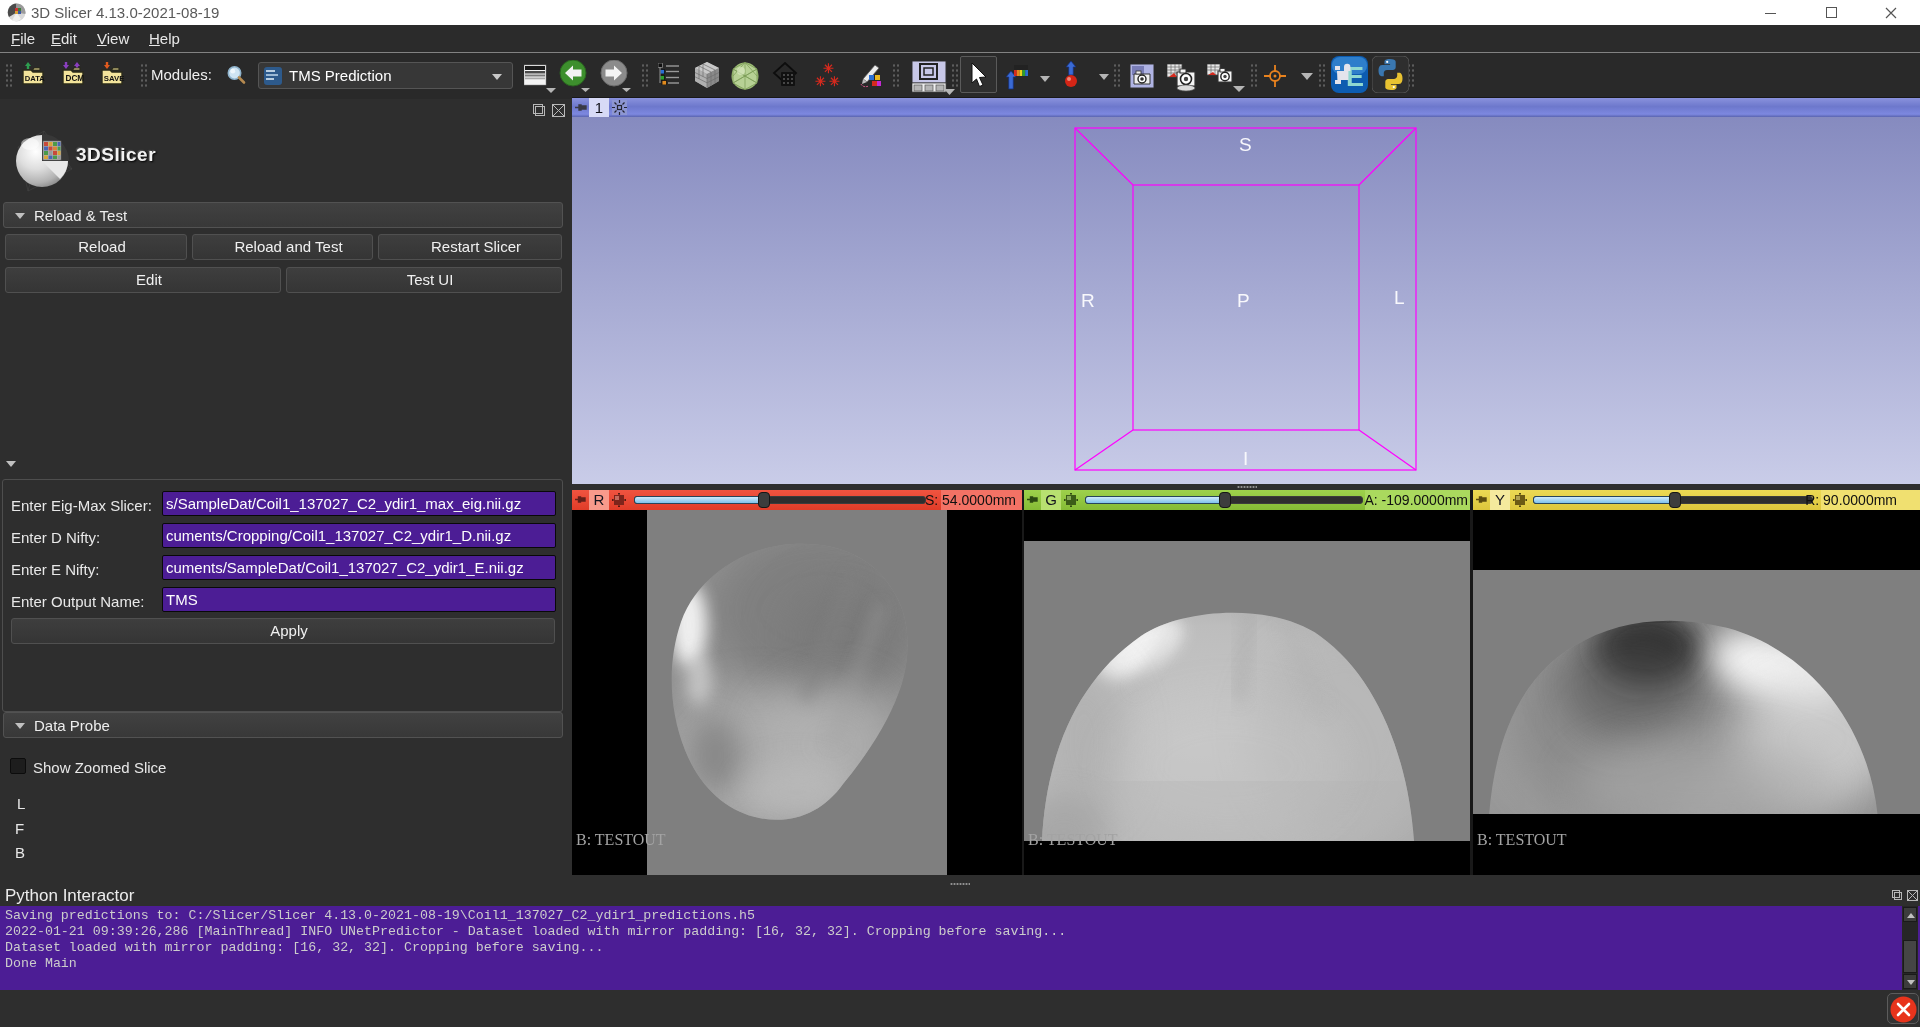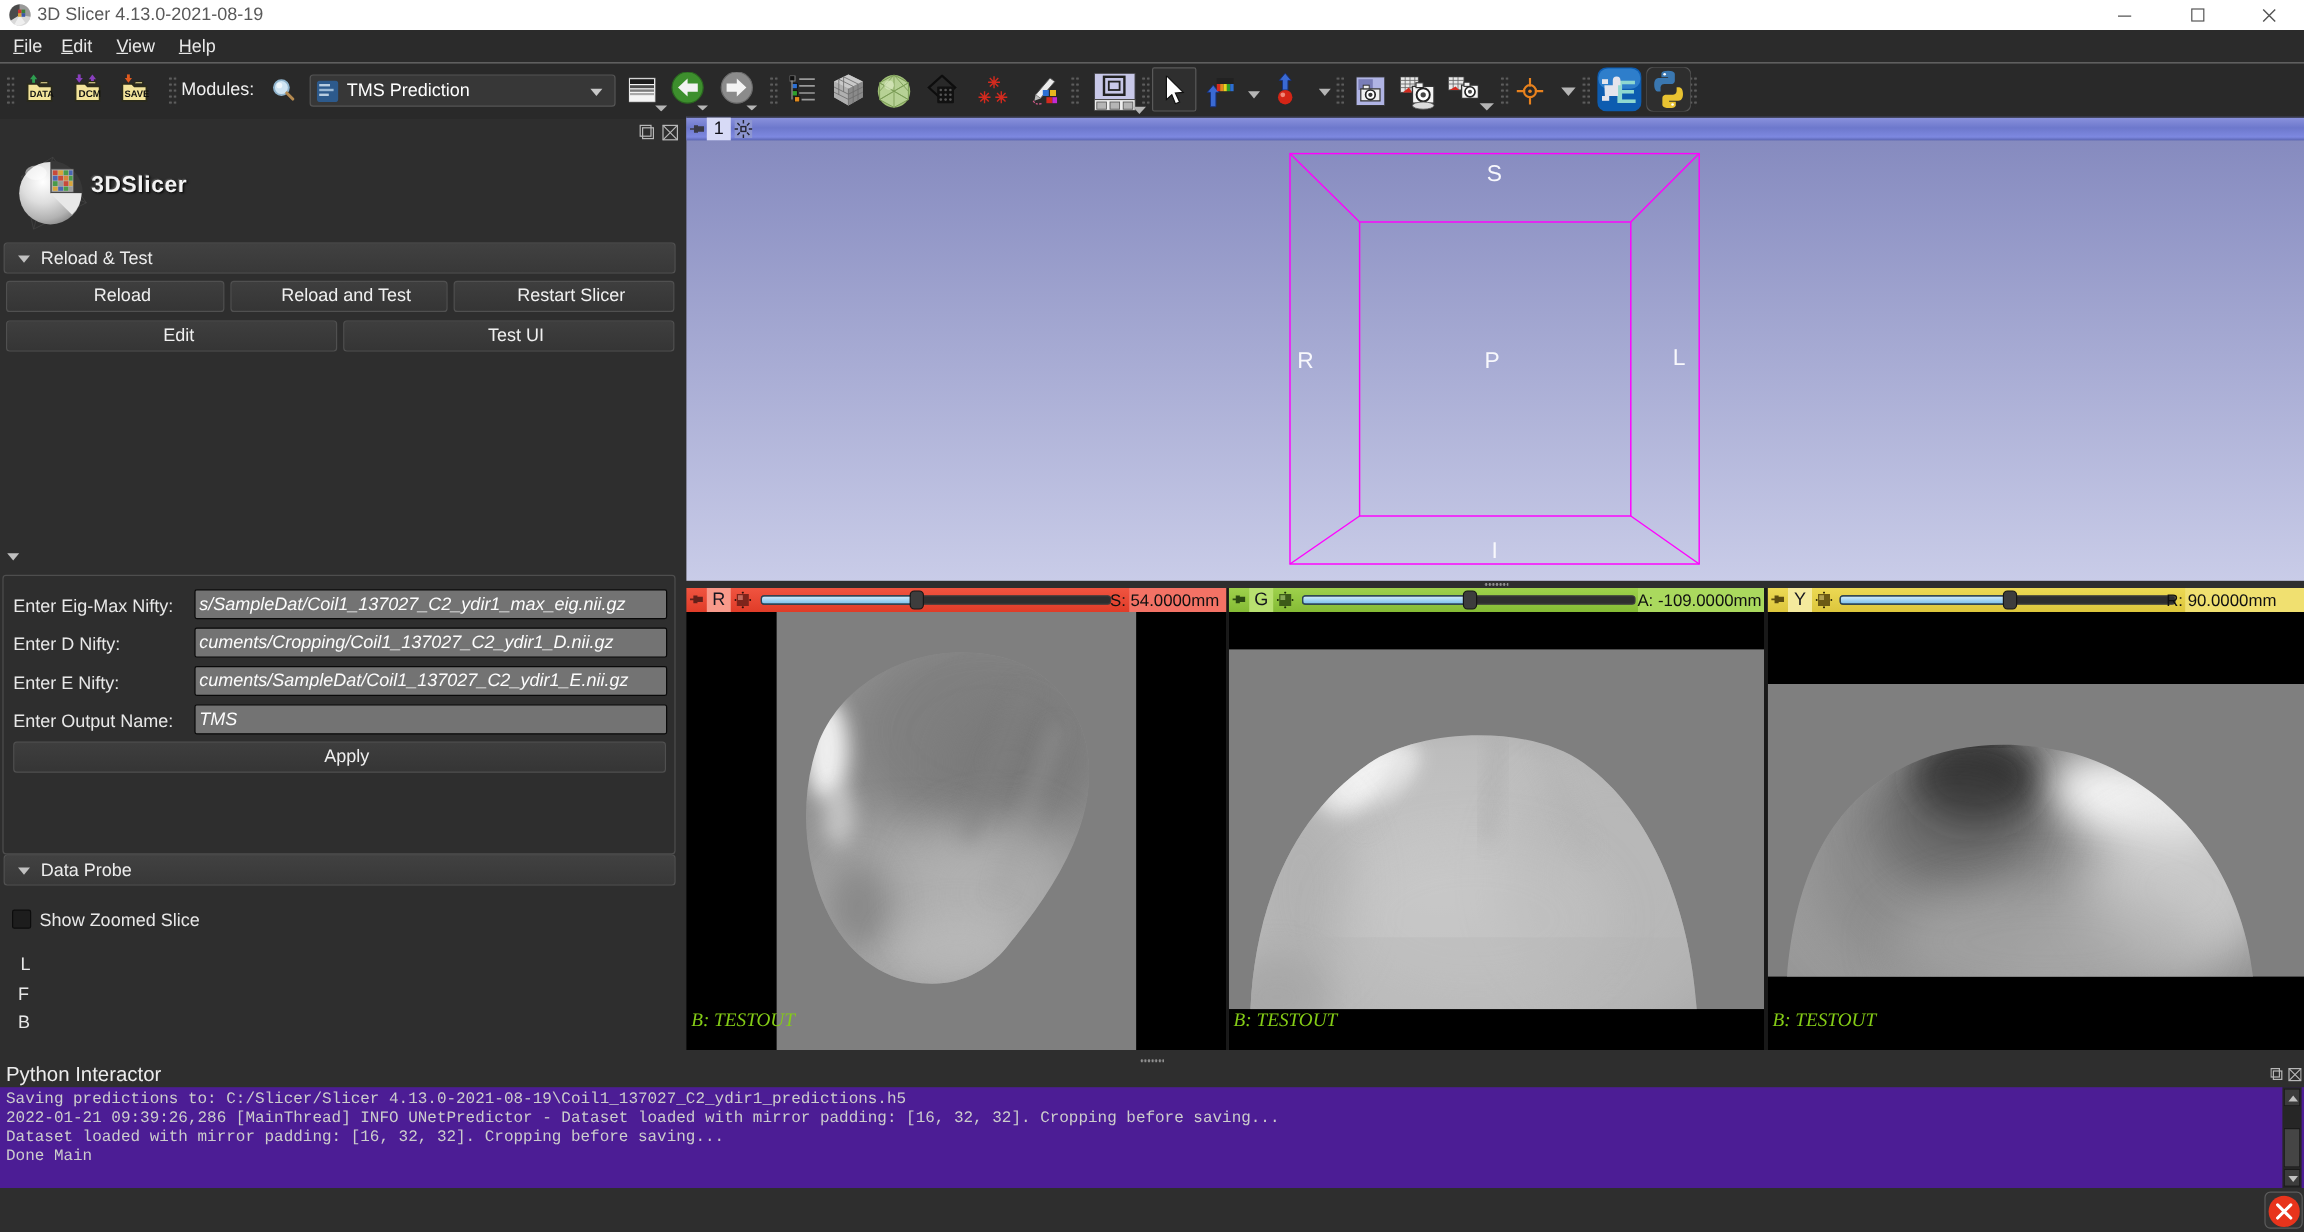--- a/index.html
+++ b/index.html
@@ -37,23 +37,23 @@
     background:linear-gradient(#414141,#383838); border:1px solid #525252;
     border-radius:3px; color:#ededed; font-size:15px; }
   .sect-head .tri { position:absolute; left:11px; top:10px; width:0; height:0;
     border-left:5px solid transparent; border-right:5px solid transparent;
     border-top:6px solid #c0c0c0; }
   .sect-head .txt { position:absolute; left:30px; top:4px; }
   .pbtn { position:absolute; height:26px; background:linear-gradient(#3e3e3e,#353535);
     border:1px solid #505050; border-radius:3px; color:#f0f0f0; font-size:15px;
     text-align:center; line-height:24px;padding-left:12px; }
   .flabel { position:absolute; left:11px; color:#e8e8e8; font-size:15px; }
-  .finput { position:absolute; left:162px; width:394px; height:25px; background:#737373;
+  .finput { position:absolute; left:162px; width:394px; height:25px; background:#4c1d95;
     border:1px solid #090909; border-radius:2px; color:#fcfcfc; font-size:15px;
-    line-height:23px; white-space:nowrap; overflow:hidden; padding:0 3px;font-style:italic; }
+    line-height:23px; white-space:nowrap; overflow:hidden; padding:0 3px; }
   #groupbox { left:2px; top:380px; width:561px; height:233px;
     border:1px solid #4e4e4e; border-radius:3px; }
 
   
   #view3d { left:572px; top:97px; width:1348px; height:387px;
     background:linear-gradient(#8287bd,#c9cce8); }
   #view3d-head { left:0; top:0; width:1348px; height:20px;
     background:linear-gradient(#8a92dd 0%,#6d78cc 45%,#7d88e0 85%,#5a64b0 100%); border-top:1px solid #191919; }
   .dots6 { position:absolute; width:20px; height:4px;
     background-image:radial-gradient(circle,#909090 1px, transparent 1.2px);
@@ -63,22 +63,22 @@
   .sb-label { position:absolute; left:17px; top:0; width:20px; height:20px;
     text-align:center; font-size:15px; color:#14141e; line-height:20px; }
   .sb-groove { position:absolute; top:6px; height:8px; border:1px solid #3c3c3c; border-radius:3px; }
   .sb-fill { position:absolute; top:6px; height:8px; border:1px solid #28455a; border-radius:3px;
     background:linear-gradient(#cfeafb,#7fc2ec); }
   .sb-handle { position:absolute; top:2px; width:12px; height:16px; background:#3d3d3d;
     border:1px solid #161616; border-radius:4px; }
   .sb-val { position:absolute; top:0; height:20px; font-size:14px; color:#101010; line-height:21px; }
 
   .viewport { position:absolute; top:510px; height:365px; background:#000; }
-  .vp-label { position:absolute; bottom:15px; left:4px; color:#84cc16;
-    font-family:"Liberation Serif", serif; font-size:16px;font-style:italic; }
+  .vp-label { position:absolute; bottom:26px; left:4px; color:#a3a3a3;
+    font-family:"Liberation Serif", serif; font-size:16px; }
 
   
   #pyrow { left:0; top:888px; width:1748px; height:18px; }
   #pylabel { left:5px; top:-2px; font-size:17px; color:#ececec; }
   #console { left:0; top:906px; width:1920px; height:84px; background:#4c1d95;
     font-family:"Liberation Mono", monospace; font-size:13.3px; color:#cccccc; }
   #console div { position:absolute; left:5px; white-space:pre; }
 </style>
 </head>
 <body>
@@ -405,21 +405,21 @@
       </div>
     <div class="pbtn" style="left:5px;top:135px;width:182px">Reload</div>
     <div class="pbtn" style="left:192px;top:135px;width:181px">Reload and Test</div>
     <div class="pbtn" style="left:378px;top:135px;width:184px">Restart Slicer</div>
     <div class="pbtn" style="left:5px;top:168px;width:276px">Edit</div>
     <div class="pbtn" style="left:286px;top:168px;width:276px">Test UI</div>
 
     <div class="abs" style="left:6px;top:362px;width:0;height:0;border-left:5px solid transparent;border-right:5px solid transparent;border-top:6px solid #c0c0c0"></div>
     <div class="abs" id="groupbox"></div>
 
-    <div class="flabel" style="top:398px">Enter Eig-Max Nifty:</div>
+    <div class="flabel" style="top:398px">Enter Eig-Max Slicer:</div>
     <div class="finput" style="top:392px">s/SampleDat/Coil1_137027_C2_ydir1_max_eig.nii.gz</div>
     <div class="flabel" style="top:430px">Enter D Nifty:</div>
     <div class="finput" style="top:424px">cuments/Cropping/Coil1_137027_C2_ydir1_D.nii.gz</div>
     <div class="flabel" style="top:462px">Enter E Nifty:</div>
     <div class="finput" style="top:456px">cuments/SampleDat/Coil1_137027_C2_ydir1_E.nii.gz</div>
     <div class="flabel" style="top:494px">Enter Output Name:</div>
     <div class="finput" style="top:488px">TMS</div>
     <div class="pbtn" style="left:11px;top:519px;width:544px">Apply</div>
 
     <div class="sect-head" style="top:613px">

